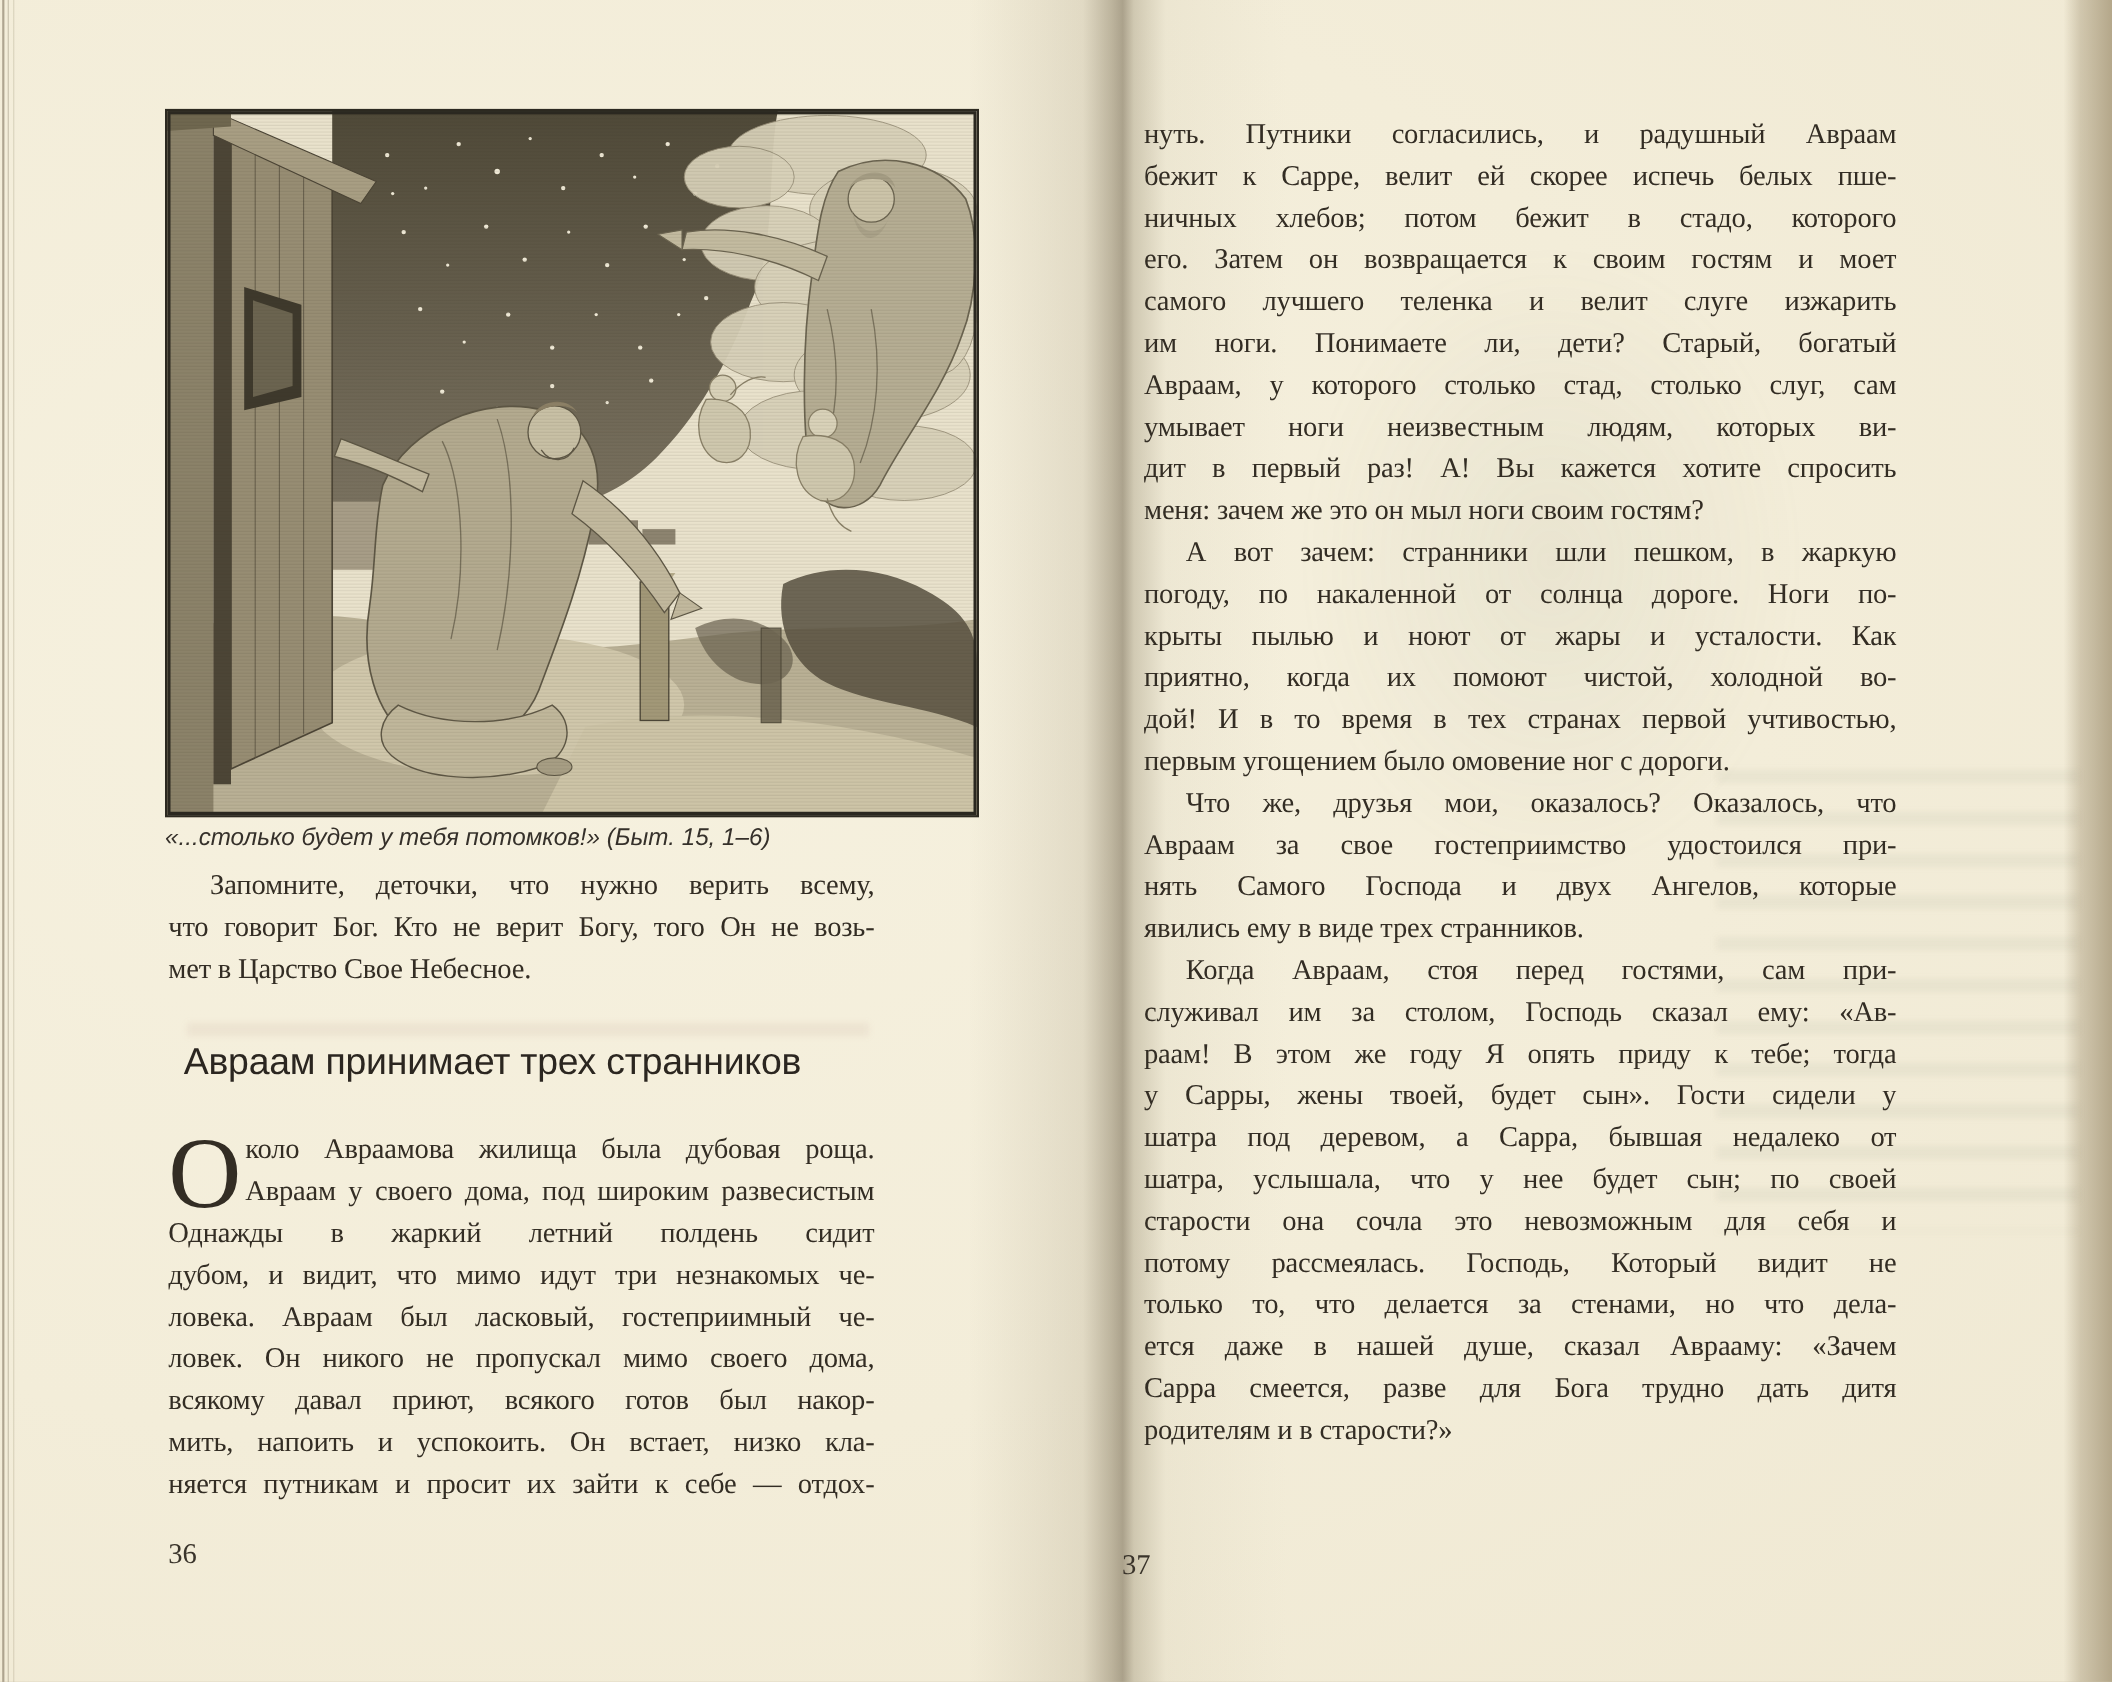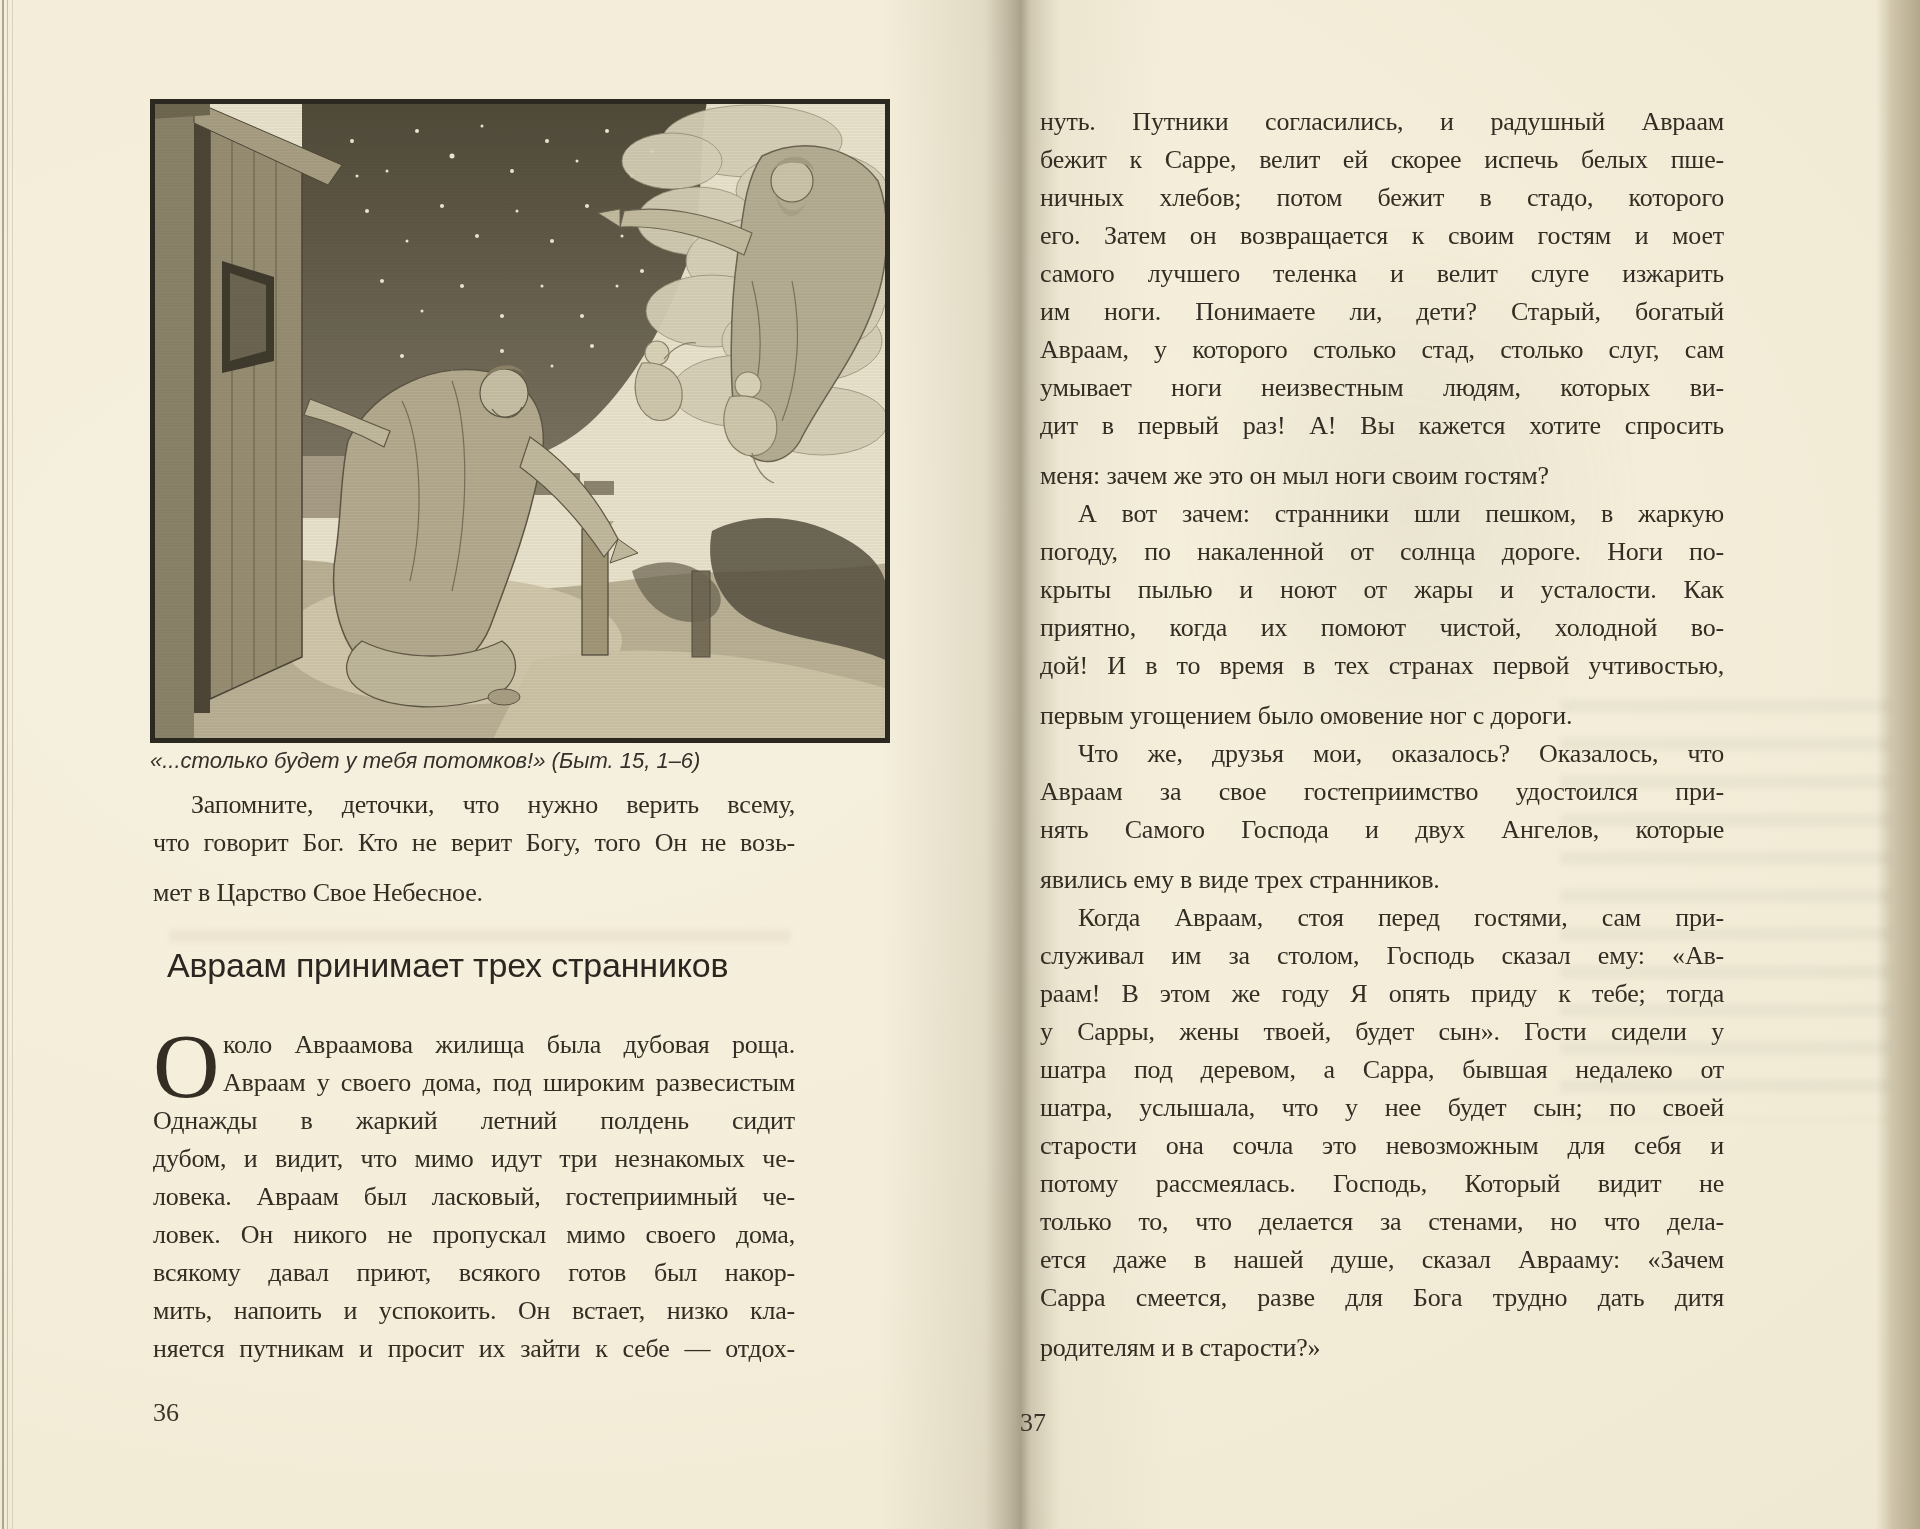--- a/index.html
+++ b/index.html
@@ -35,21 +35,21 @@
     border:2px solid #2c2920;box-sizing:content-box;background:#ece5d0;}
   .caption{position:absolute;left:150px;top:748px;width:740px;text-align:left;
     font-family:"Liberation Sans", sans-serif;font-style:italic;font-size:22px;color:#35302a;}
 
   .textcol{position:absolute;font-size:26px;line-height:38px;letter-spacing:-0.2px;}
   .left-intro{left:153px;top:786px;width:642px;}
   .left-body{left:153px;top:1026px;width:642px;}
   .right-col{left:1040px;top:103px;width:684px;}
 
   .tline{height:38px;line-height:38px;text-align:justify;text-align-last:justify;overflow:hidden;}
-  .tlast{text-align-last:left;margin-top:12px;}
+  .tlast{text-align-last:left;}
   .tindent{text-indent:38px;}
 
   .drop-para{position:relative;}
   .drop-para .tline:nth-of-type(-n+2){padding-left:70px;}
   .dropcap{position:absolute;left:0;top:2px;font-size:92px;line-height:76px;color:#332d24;}
 
   .heading{position:absolute;left:167px;top:946px;width:628px;
     font-family:"Liberation Sans", sans-serif;font-weight:normal;font-size:34px;
     letter-spacing:-0.2px;color:#2b2620;}
 

